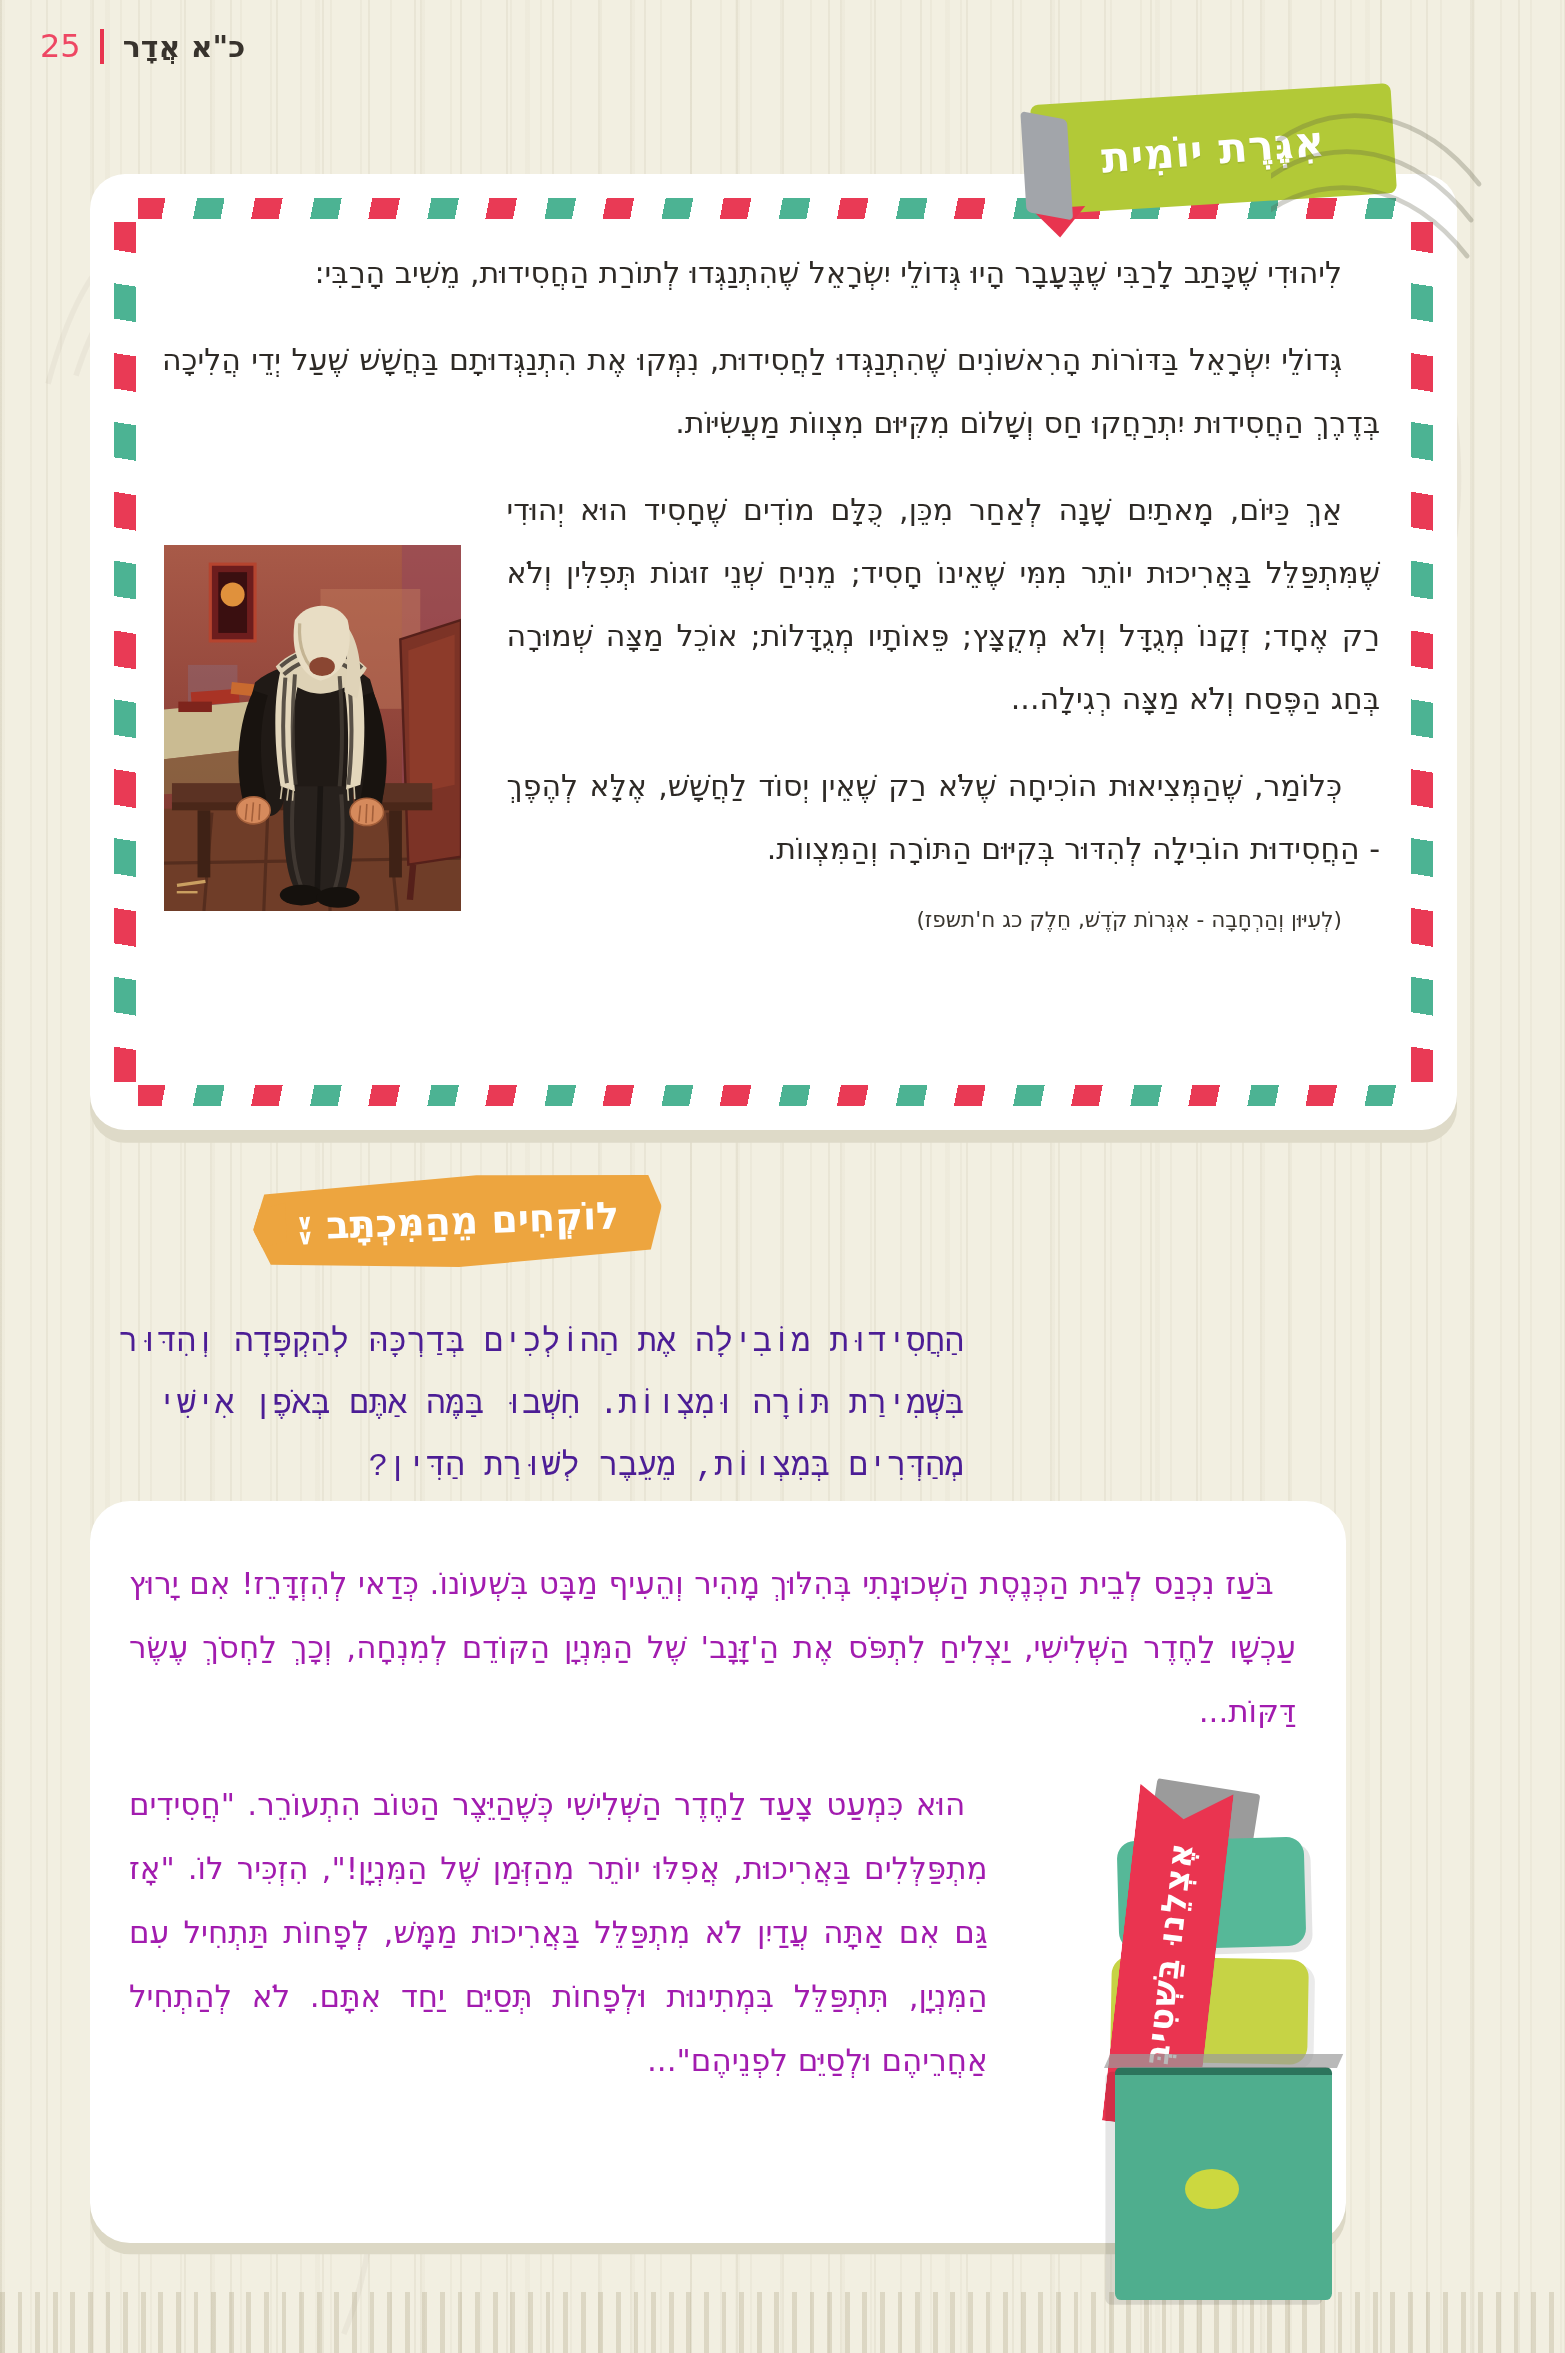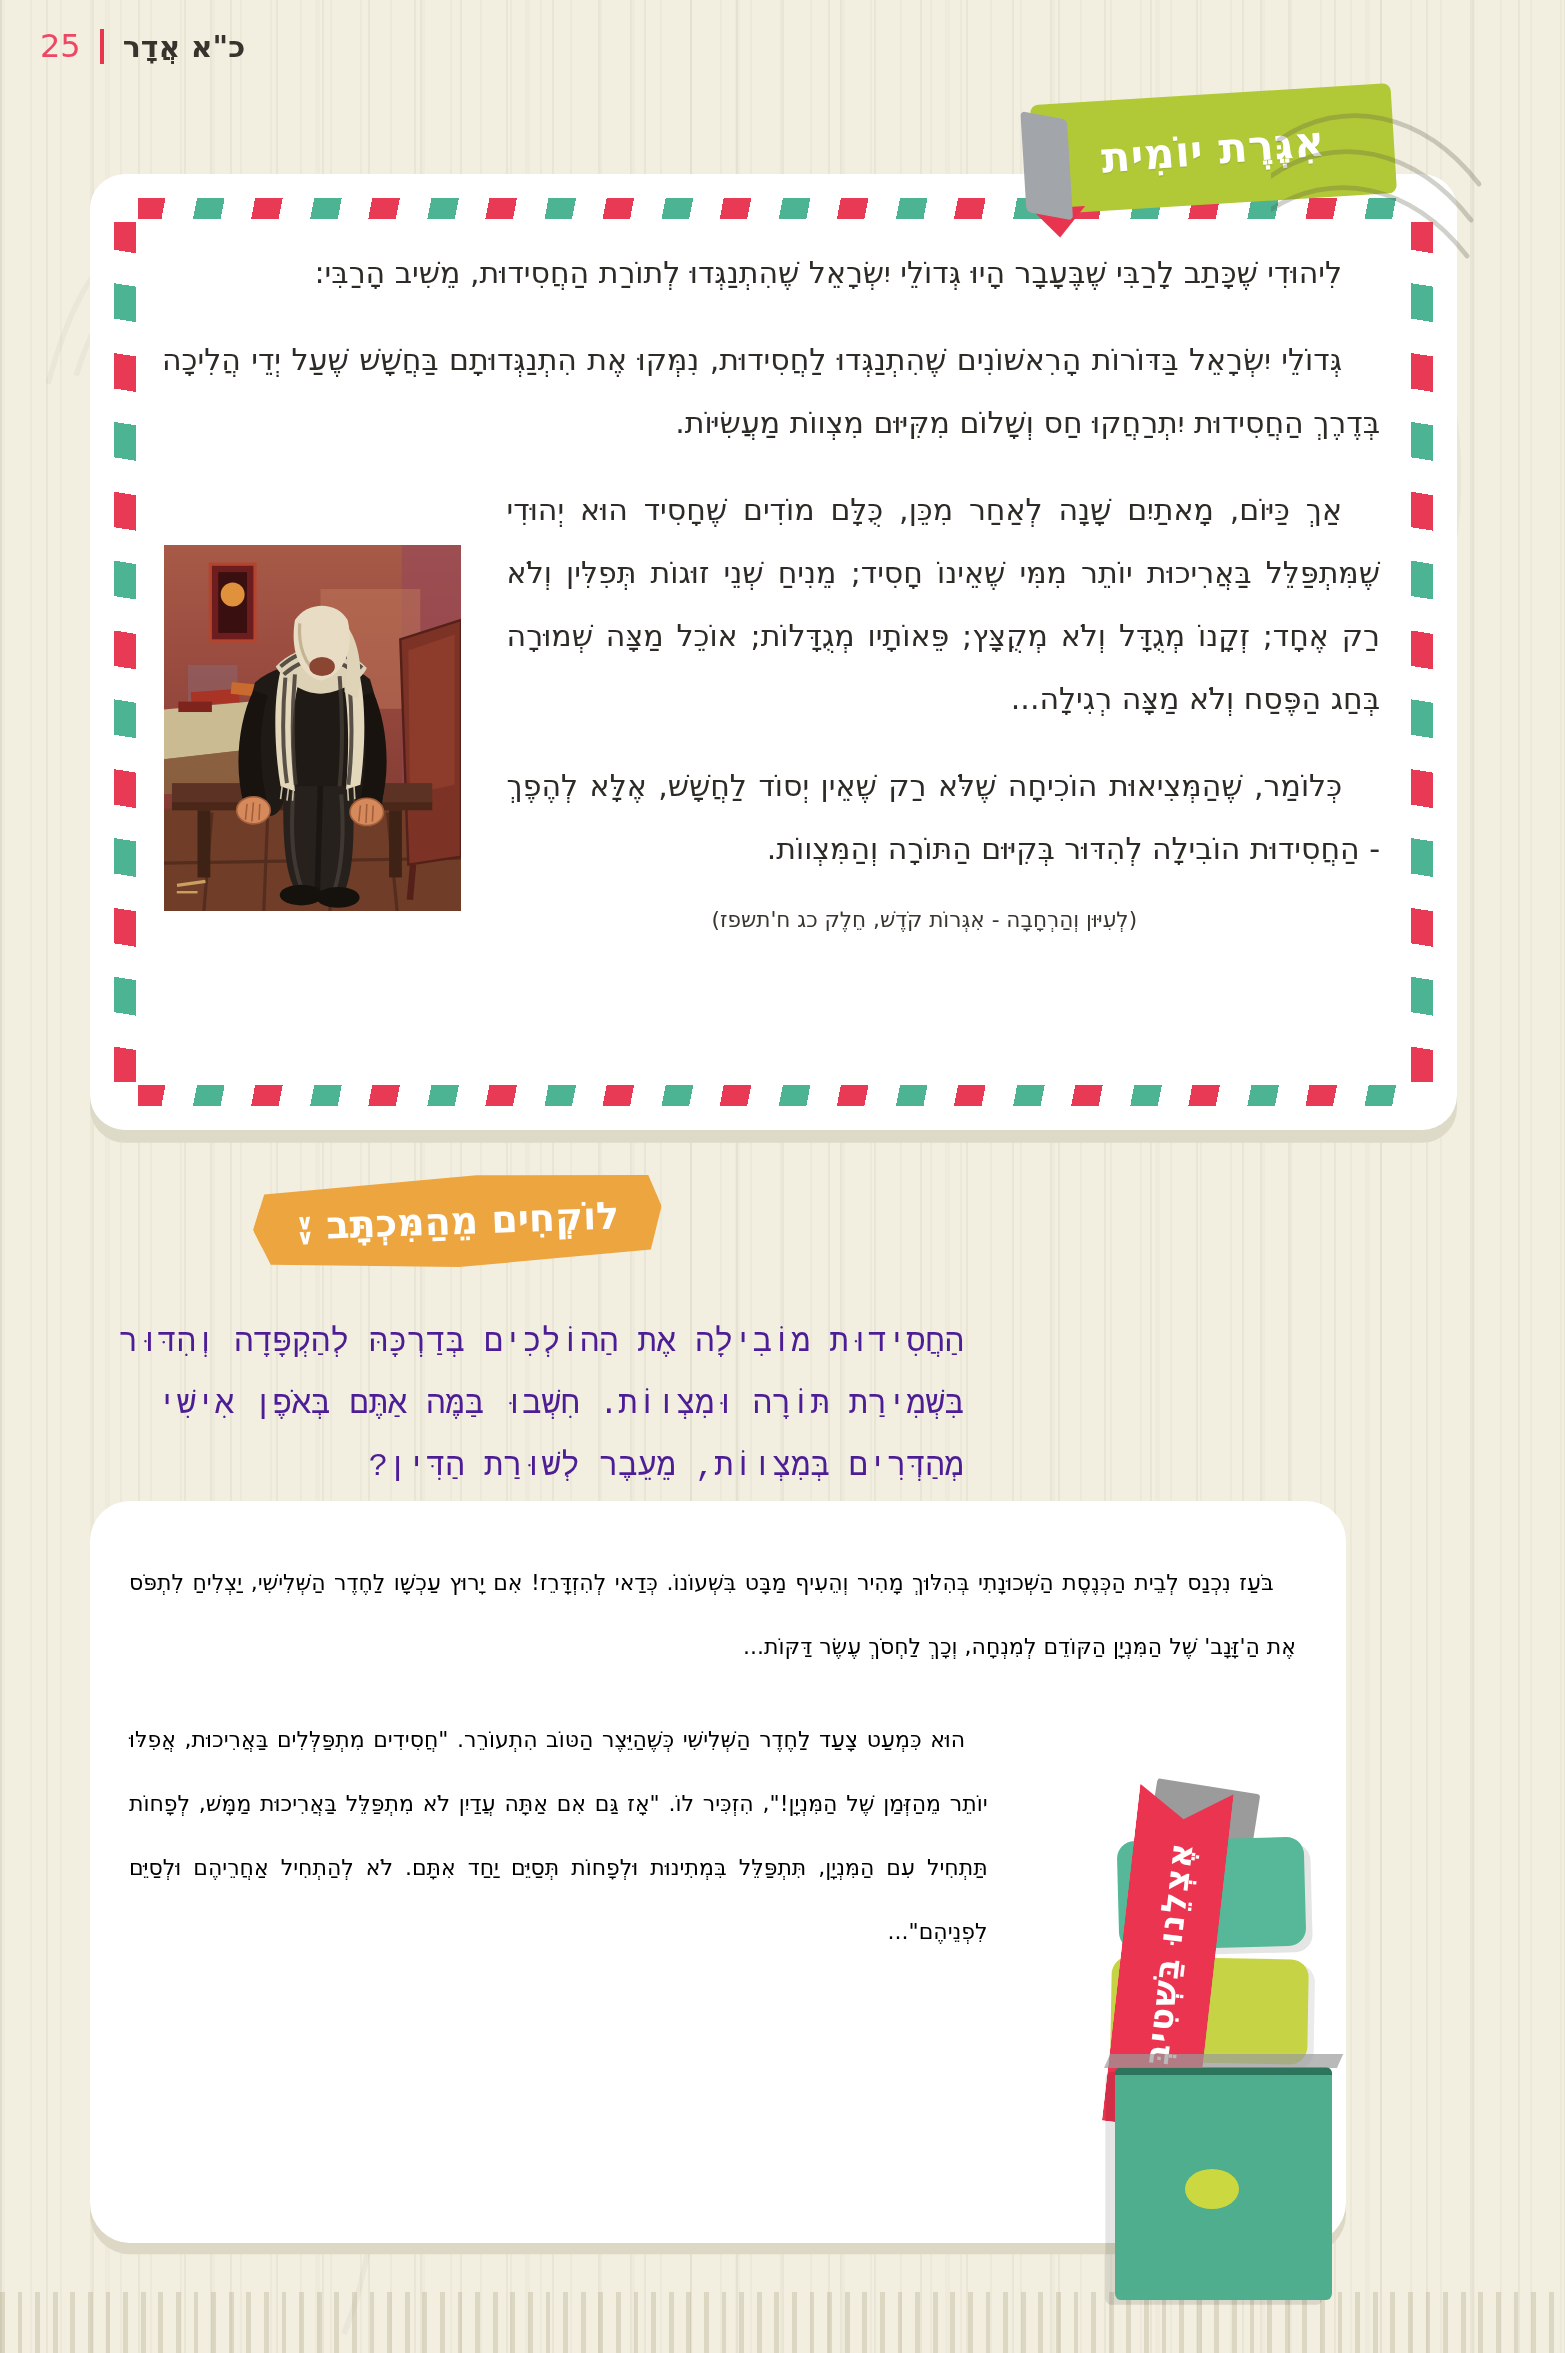--- a/index.html
+++ b/index.html
@@ -74,21 +74,21 @@
     font-size:30px; line-height:63px; color:#2e2a26;
   }
   .letter-body p { margin-bottom:24px; text-indent:38px; }
   .painting-float {
     float:left; width:297px; height:366px;
     margin:67px 46px 17.6px 1.6px; 
     shape-outside:margin-box;
   }
   .painting-float svg { display:block; width:100%; height:100%; }
   .letter-attrib {
-    font-size:21.6px; color:#3a362f; text-align:center; margin-left:96px; text-indent:0;
+    font-size:21.6px; color:#3a362f; text-align:right; margin-left:96px; text-indent:0;
     line-height:32px;
   }
 
   
   .section-banner {
     position:absolute; left:253px; top:1172px; width:409px; height:98px; z-index:2;
     background:#eda53f; transform:rotate(-2deg);
     clip-path:polygon(3% 16%, 55% 4%, 97% 10%, 100% 42%, 97% 86%, 50% 97%, 4% 88%, 0 52%);
     display:flex; align-items:center; justify-content:center; direction:rtl; gap:12.8px;
   }
@@ -106,21 +106,21 @@
     direction:rtl; text-align:right; font-size:32px; line-height:62px; color:#4c1d95;font-family:Liberation Mono, monospace;
   }
 
   
   .story-card {
     position:absolute; left:90px; top:1501px; width:1256px; height:742px; z-index:2;
     background:#ffffff; border-radius:40px; box-shadow:0 11.2px 0 #dcd8c5;
   }
   .story-body {
     position:absolute; inset:0; padding:50px 50px 0 39px;
-    direction:rtl; text-align:justify; font-size:22px; line-height:64px; color:#000000;
+    direction:rtl; text-align:justify; font-size:31px; line-height:64px; color:#a21caf;
   }
   .story-body p { margin-bottom:29px; text-indent:22.4px; }
   .mailbox-spacer { float:right; width:268px; height:438px; margin:72px 6.4px 0 34px; }
 
   
   .mailbox { position:absolute; left:1097px; top:1789px; width:256px; height:531px; z-index:6; }
   .mailbox .shadow-sliver {
     position:absolute; left:56px; top:-3.2px; width:104px; height:51px;
     background:#9b9b9b; transform:rotate(9deg); border-radius:3.2px;
   }

